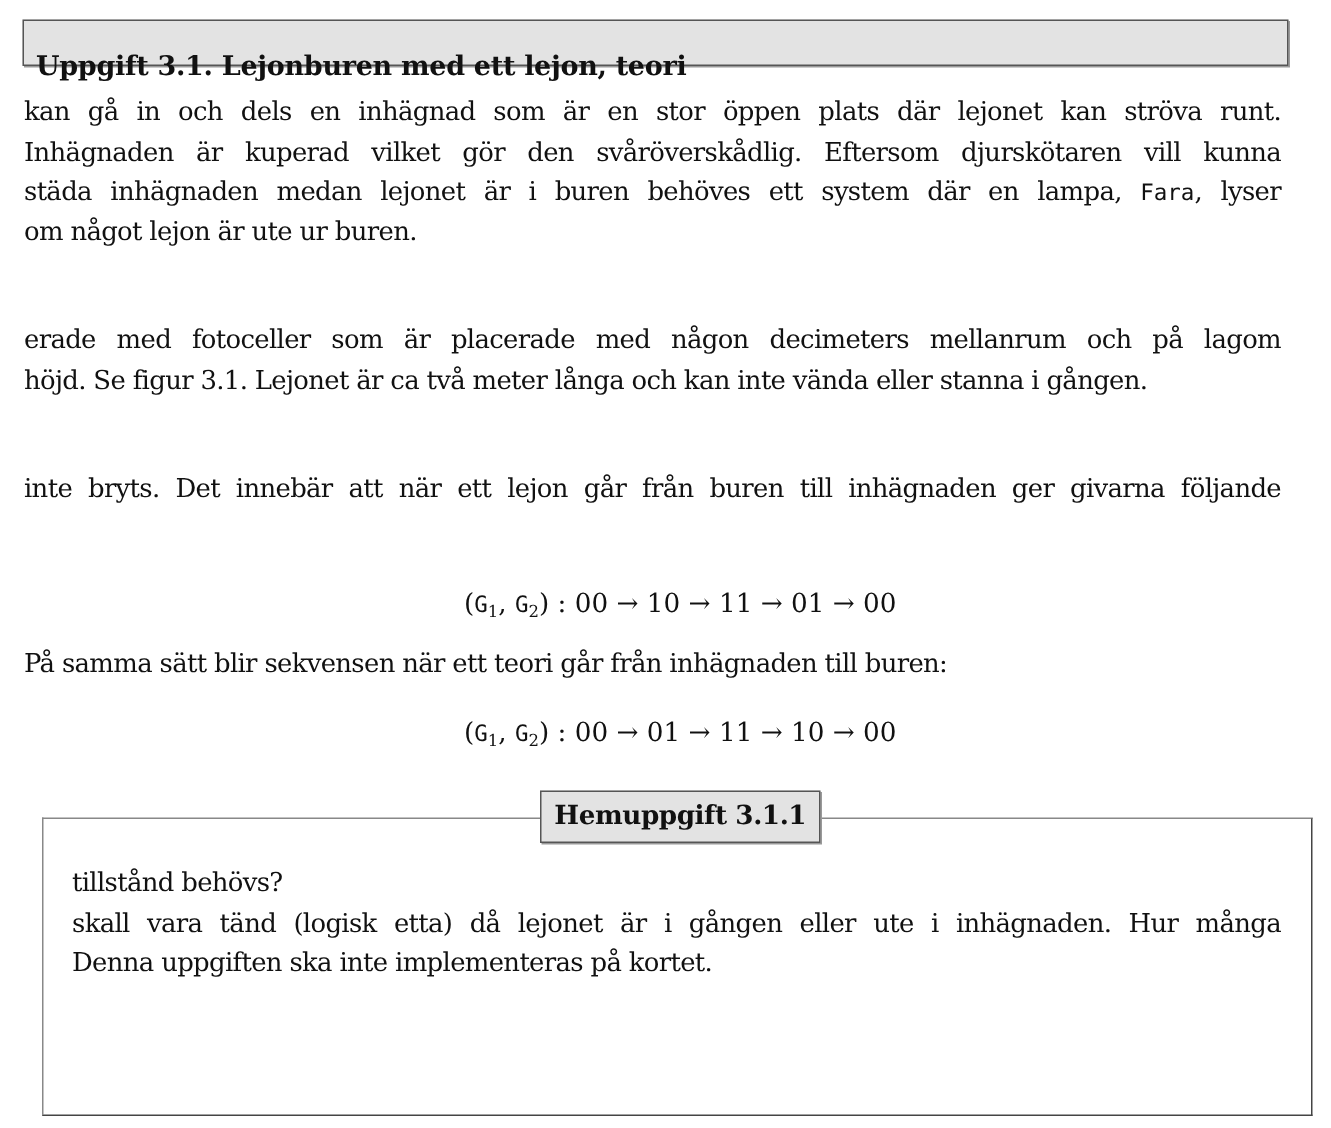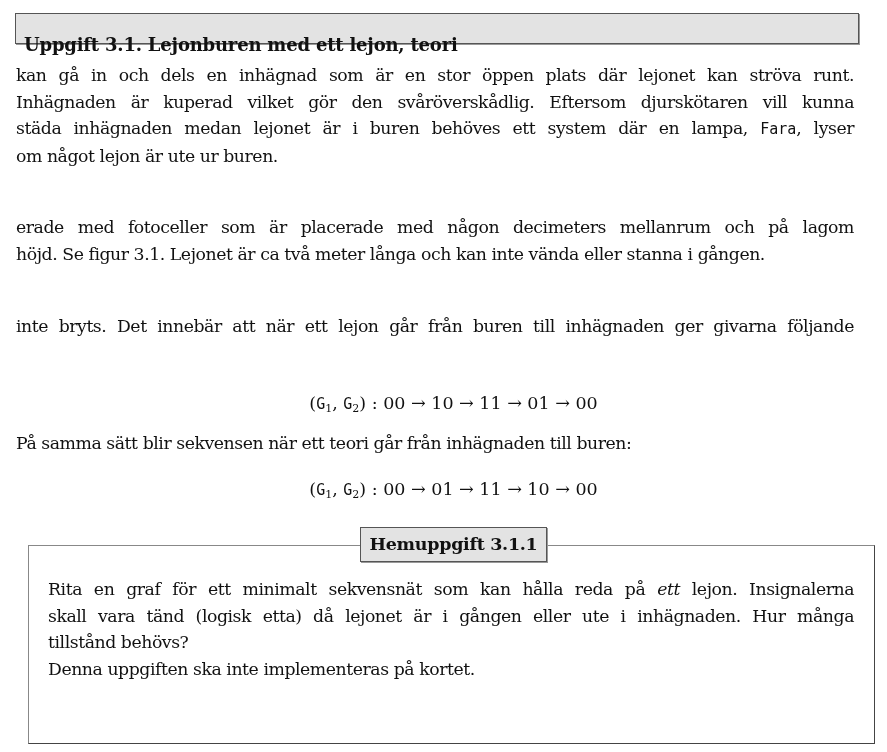--- a/index.html
+++ b/index.html
@@ -83,17 +83,16 @@
 </div>
 
 <div class="eq" style="top:479px; padding-left:10px">
   <span>(</span><span class="mono">G</span><span class="sub">1</span><span>, </span><span class="mono">G</span><span class="sub">2</span><span>) : </span><span>00 → 01 → 11 → 10 → 00</span>
 </div>
 
 <div class="box"></div>
 <div class="box-label">Hemuppgift 3.1.1</div>
 
 <div class="box-para">
-  <span class="line"><span>Rita en graf för ett minimalt sekvensnät som kan hålla reda på </span><em>ett</em><span> lejon.  Insignalerna</span></span>
+  <span class="line last">tillstånd behövs?</span>
   <span class="line">skall vara tänd (logisk etta) då lejonet är i gången eller ute i inhägnaden.  Hur många</span>
-  <span class="line last">tillstånd behövs?</span>
   <span class="line last">Denna uppgiften ska inte implementeras på kortet.</span>
 </div>
 
 </body></html>

